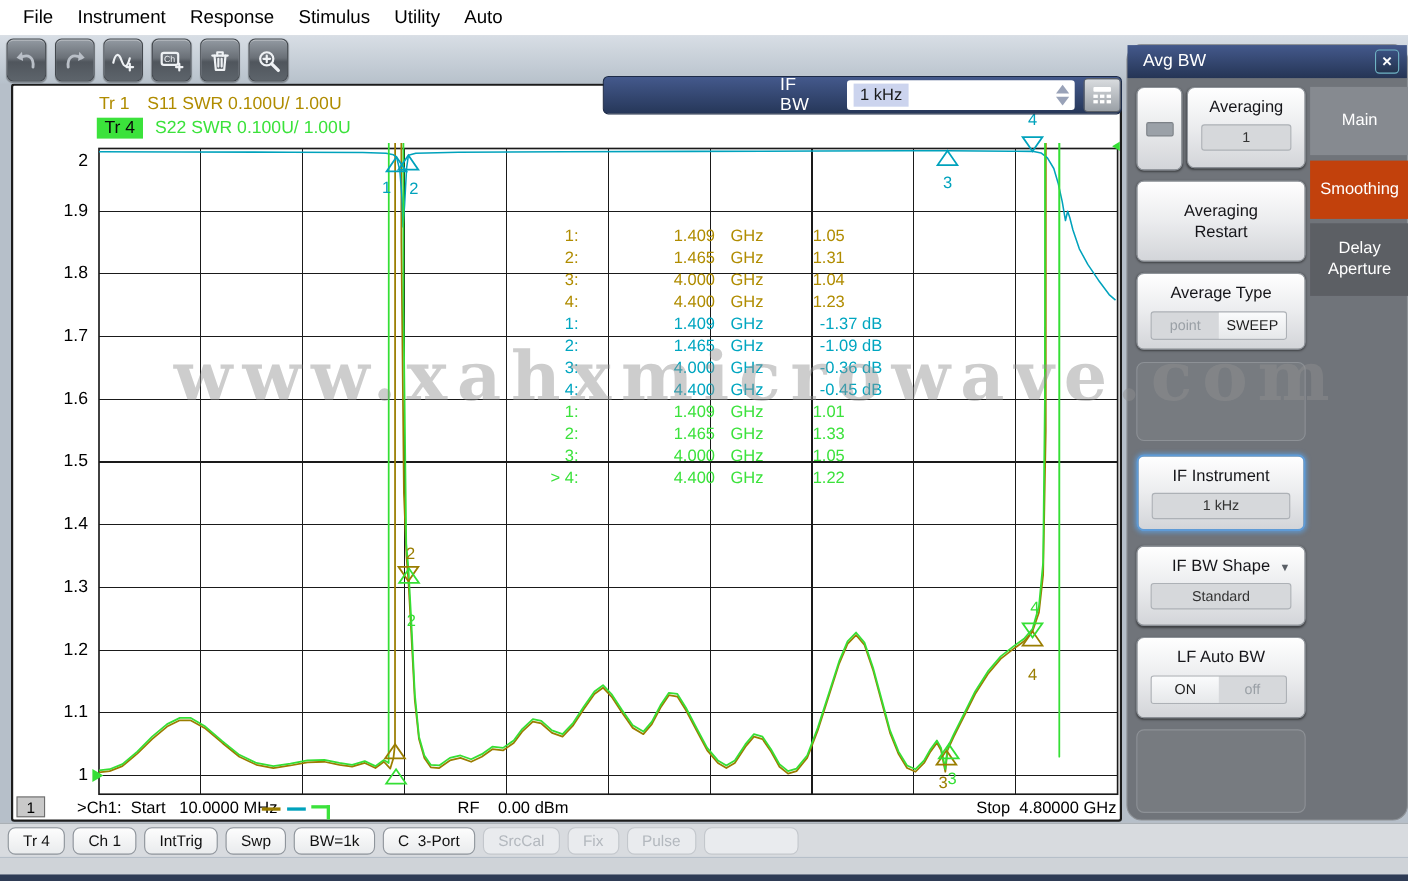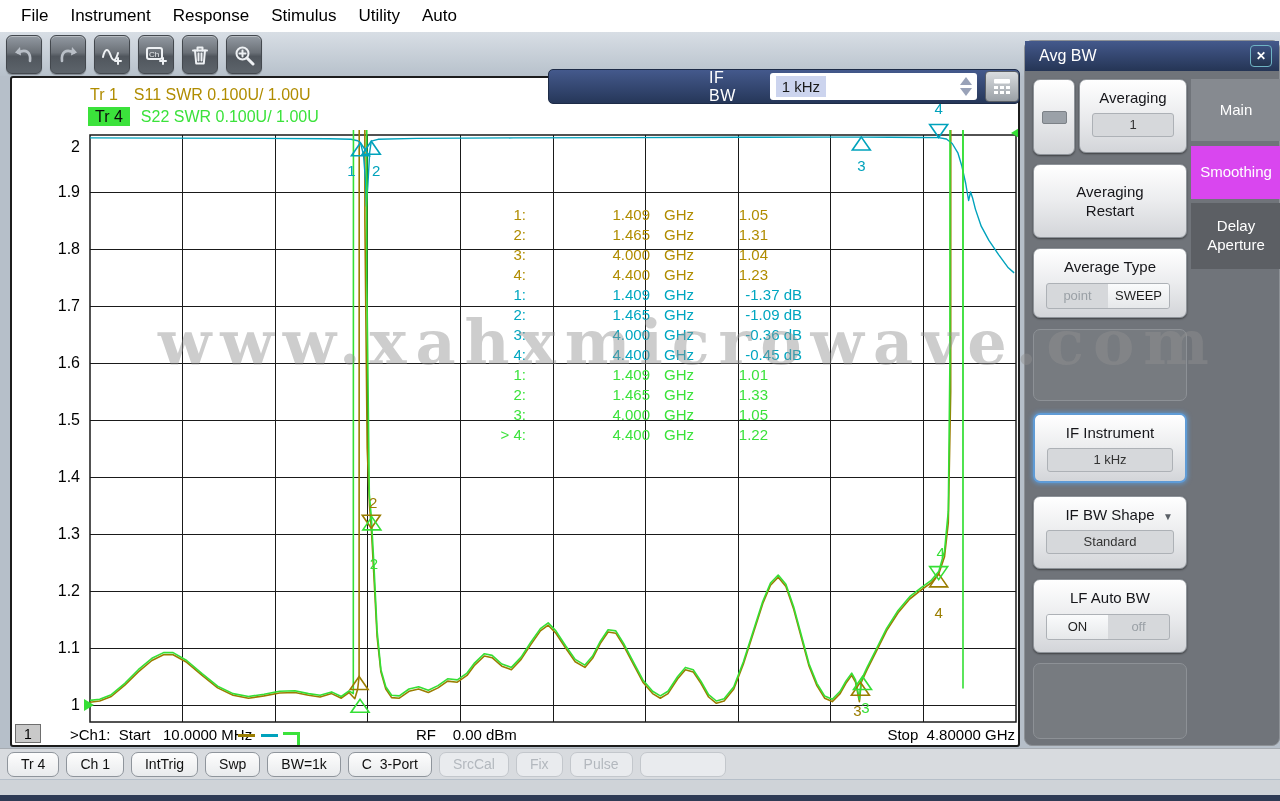--- a/index.html
+++ b/index.html
@@ -58,21 +58,21 @@
   #start-text{position:absolute;left:58px;top:2px;white-space:pre;}
   .dash{position:absolute;top:10px;width:17px;height:3px;}
   #dash-tr1{left:226px;background:#9a7d00;}
   #dash-tr2{left:249px;background:#00a2bc;}
   #dash-tr4{left:271px;top:8px;width:17px;height:13px;background:transparent;
     border-top:3px solid #3be23b;border-right:3px solid #3be23b;box-sizing:border-box;}
   #rf-text{position:absolute;left:404px;top:2px;white-space:pre;}
   #stop-text{position:absolute;left:760px;top:2px;width:243px;text-align:right;white-space:pre;}
   
   #panel{position:absolute;left:1024px;top:40px;width:256px;height:706px;background:#70747a;
-    border:1px solid #8d9196;box-sizing:border-box;z-index:2;border-radius:8px;}
+    border:1px solid #8d9196;box-sizing:border-box;z-index:2;border-radius:14px;}
   #panel-title{position:absolute;left:0;top:0;width:100%;height:30px;
     background:linear-gradient(#44598c,#253555);color:#fff;font-size:16px;line-height:30px;
     padding-left:14px;box-sizing:border-box;}
   #panel-close{position:absolute;right:7px;top:4px;width:22px;height:22px;border-radius:4px;
     background:linear-gradient(#3a5080,#24344f);border:1px solid #6fb4c4;color:#fff;
     font-size:12px;font-weight:bold;text-align:center;line-height:20px;box-sizing:border-box;}
   .prow{position:absolute;left:8px;width:154px;}
   .pbtn{border-radius:7px;border:1px solid #8e9399;color:#16161a;text-align:center;
     background:linear-gradient(180deg,#ffffff 0%,#ebecee 50%,#d3d5d9 100%);
     box-shadow:0 1px 2px rgba(0,0,0,.45);font-size:15px;box-sizing:border-box;}
@@ -331,21 +331,21 @@
     <div class="plabel">LF Auto BW</div>
     <div class="ptoggle">
       <div class="opt sel">ON</div>
       <div class="opt">off</div>
     </div>
   </div>
 
   <div class="pplaceholder" style="top:622px;height:76px;"></div>
 
   <div class="tab" style="top:38px;height:62px;background:#868a90;">Main</div>
-  <div class="tab" style="top:105px;height:53px;background:#d946ef;">Smoothing</div>
+  <div class="tab" style="top:105px;height:53px;background:#c2410c;">Smoothing</div>
   <div class="tab" style="top:162px;height:66px;background:#5c5f64;">Delay Aperture</div>
 </div>
 
 <div id="statusbar">
     <div class="sbtn">Tr 4</div>
     <div class="sbtn">Ch 1</div>
     <div class="sbtn">IntTrig</div>
     <div class="sbtn">Swp</div>
     <div class="sbtn">BW=1k</div>
     <div class="sbtn">C  3-Port</div>

